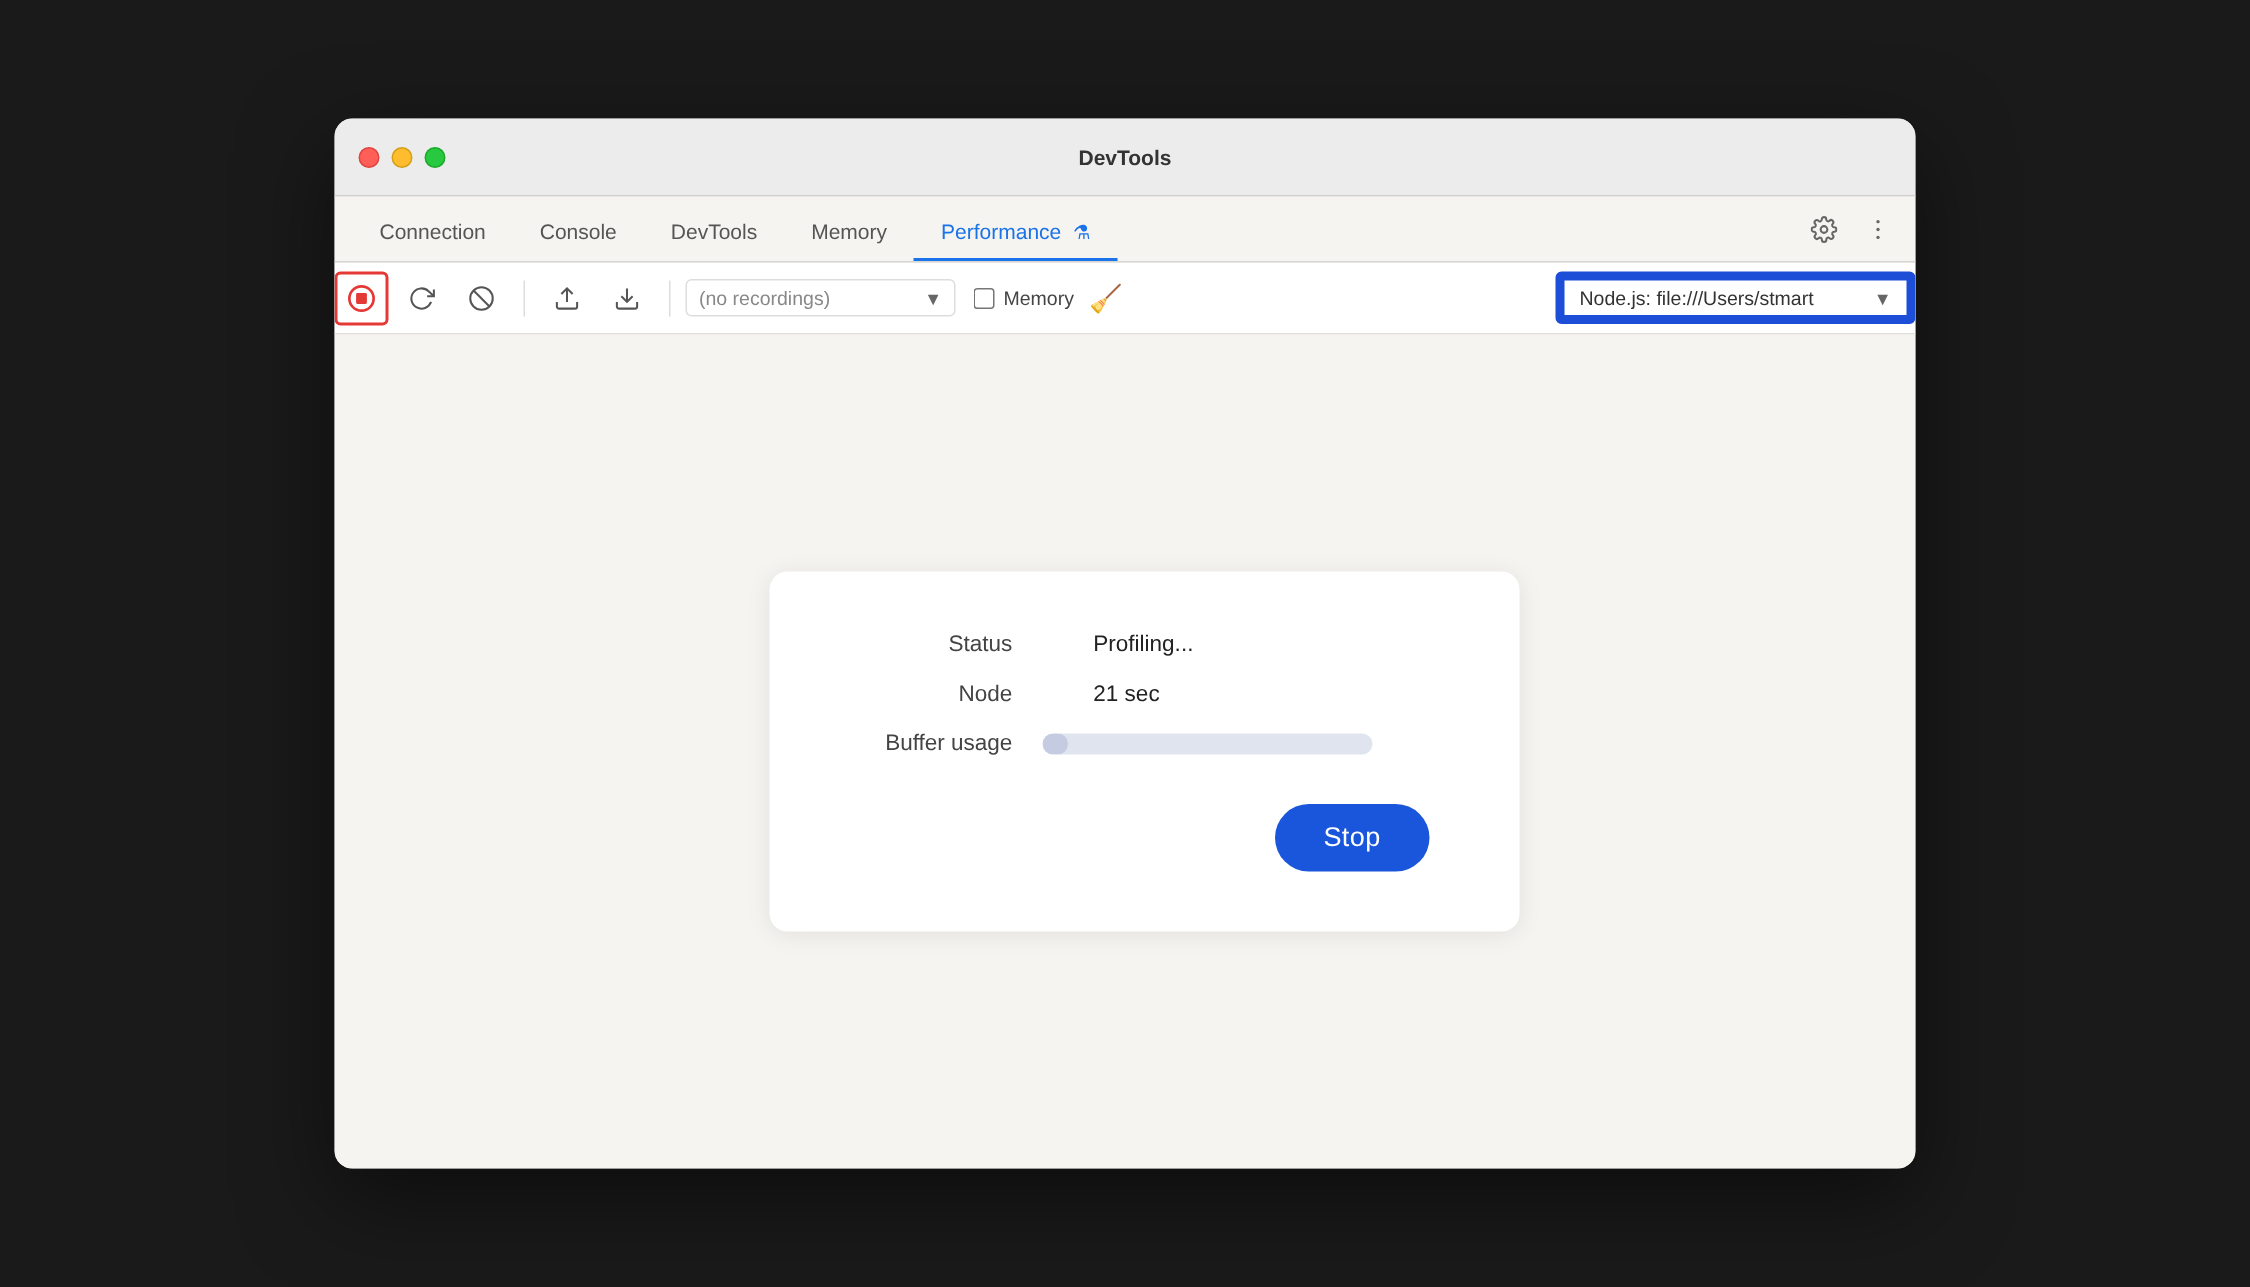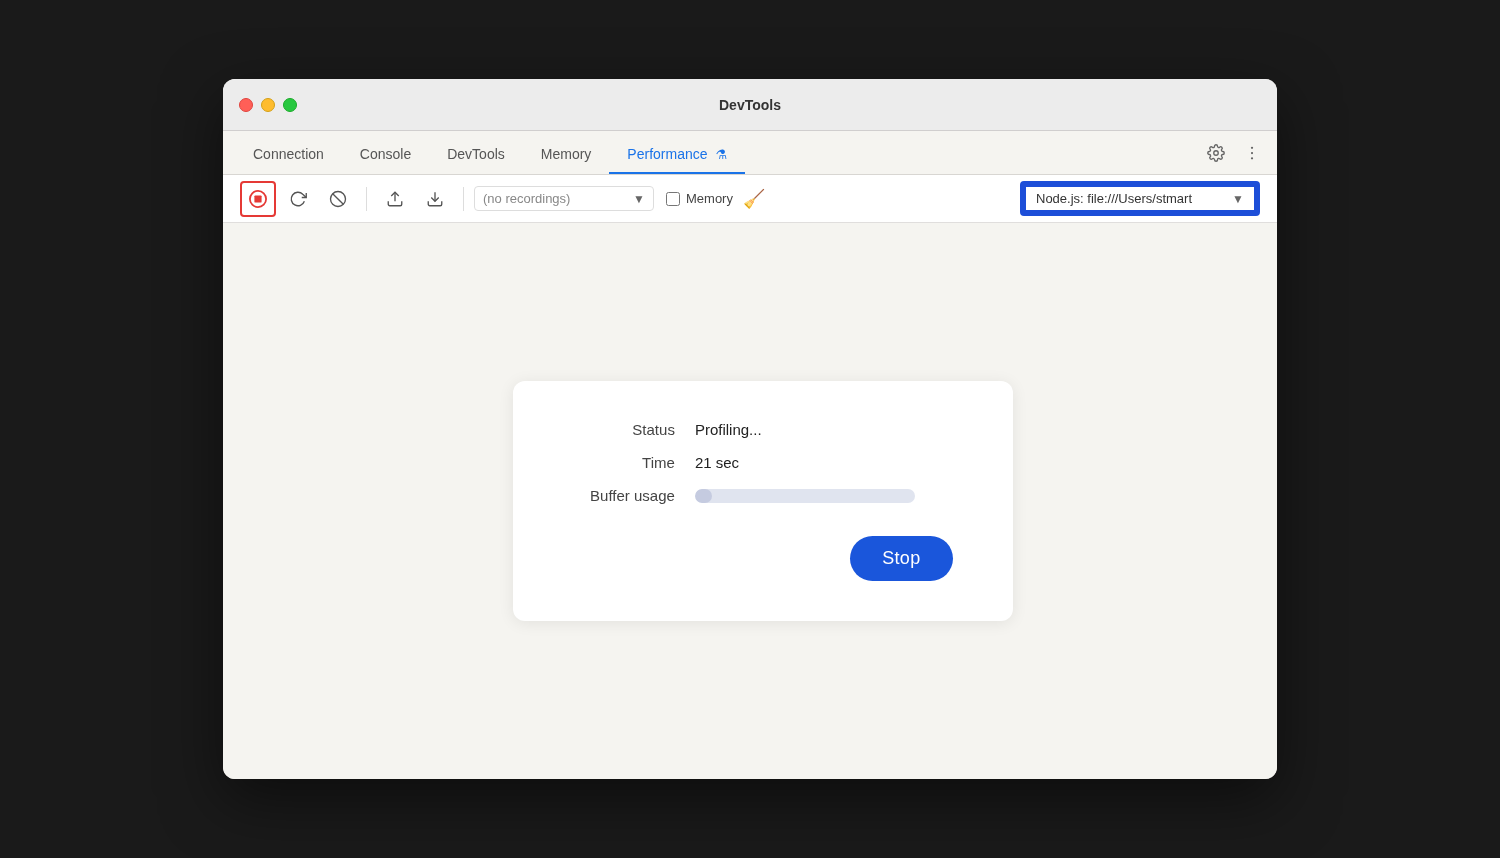--- a/index.html
+++ b/index.html
@@ -112,21 +112,21 @@
       align-items: center;
       justify-content: center;
     }
 
     
     .toolbar {
       background: #fff;
       height: 48px;
       display: flex;
       align-items: center;
-      padding: 0 17px;
+      padding: 0 0;
       border-bottom: 1px solid #e0dedd;
       gap: 4px;
       justify-content: center;
     }
 
     .toolbar-btn {
       background: none;
       border: 2px solid transparent;
       border-radius: 4px;
       cursor: pointer;
@@ -256,20 +256,21 @@
     .info-label {
       font-size: 15px;
       color: #444;
       text-align: right;
       font-weight: 400;
     }
 
     .info-value {
       font-size: 15px;
       color: #222;
+      margin-left: 34px;
     }
 
     .buffer-bar-container {
       width: 220px;
       height: 14px;
       background: #e0e4ef;
       border-radius: 7px;
       overflow: hidden;
     }
 
@@ -407,21 +408,21 @@
       <span class="dropdown-arrow">▼</span>
     </div>
   </div>
 
   <div class="main-content">
     <div class="profiling-card">
       <div class="info-grid">
         <span class="info-label">Status</span>
         <span class="info-value">Profiling...</span>
 
-        <span class="info-label">Time</span>
+        <span class="info-label">Node</span>
         <span class="info-value">21 sec</span>
 
         <span class="info-label">Buffer usage</span>
         <div class="buffer-bar-container">
           <div class="buffer-bar-fill"></div>
         </div>
       </div>
       <div class="stop-btn-row">
         <button class="stop-button">Stop</button>
       </div>

